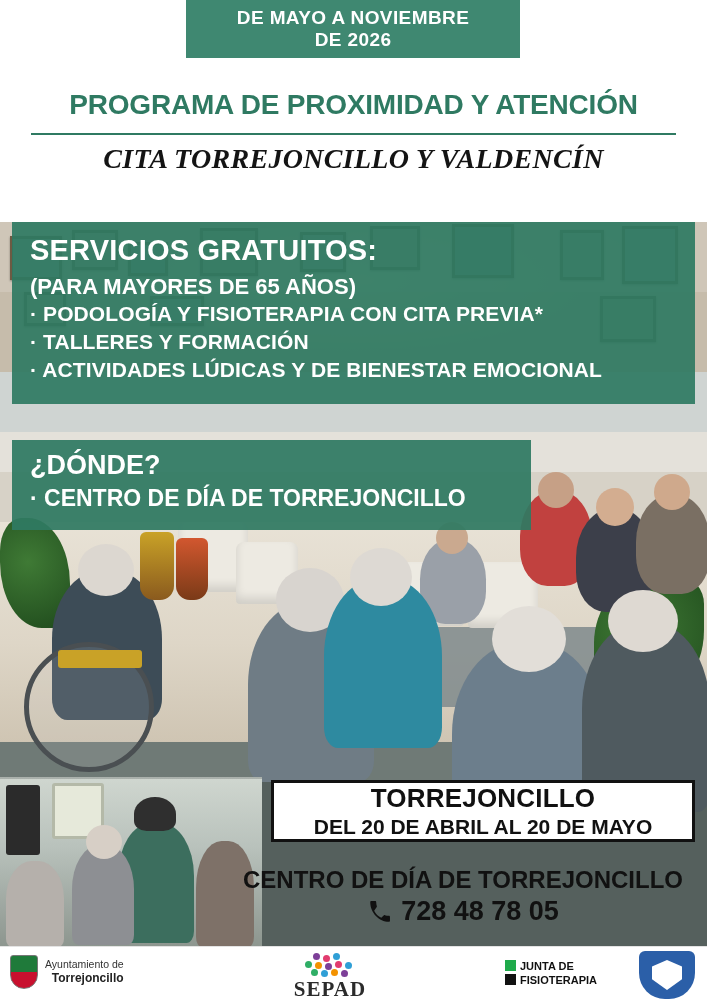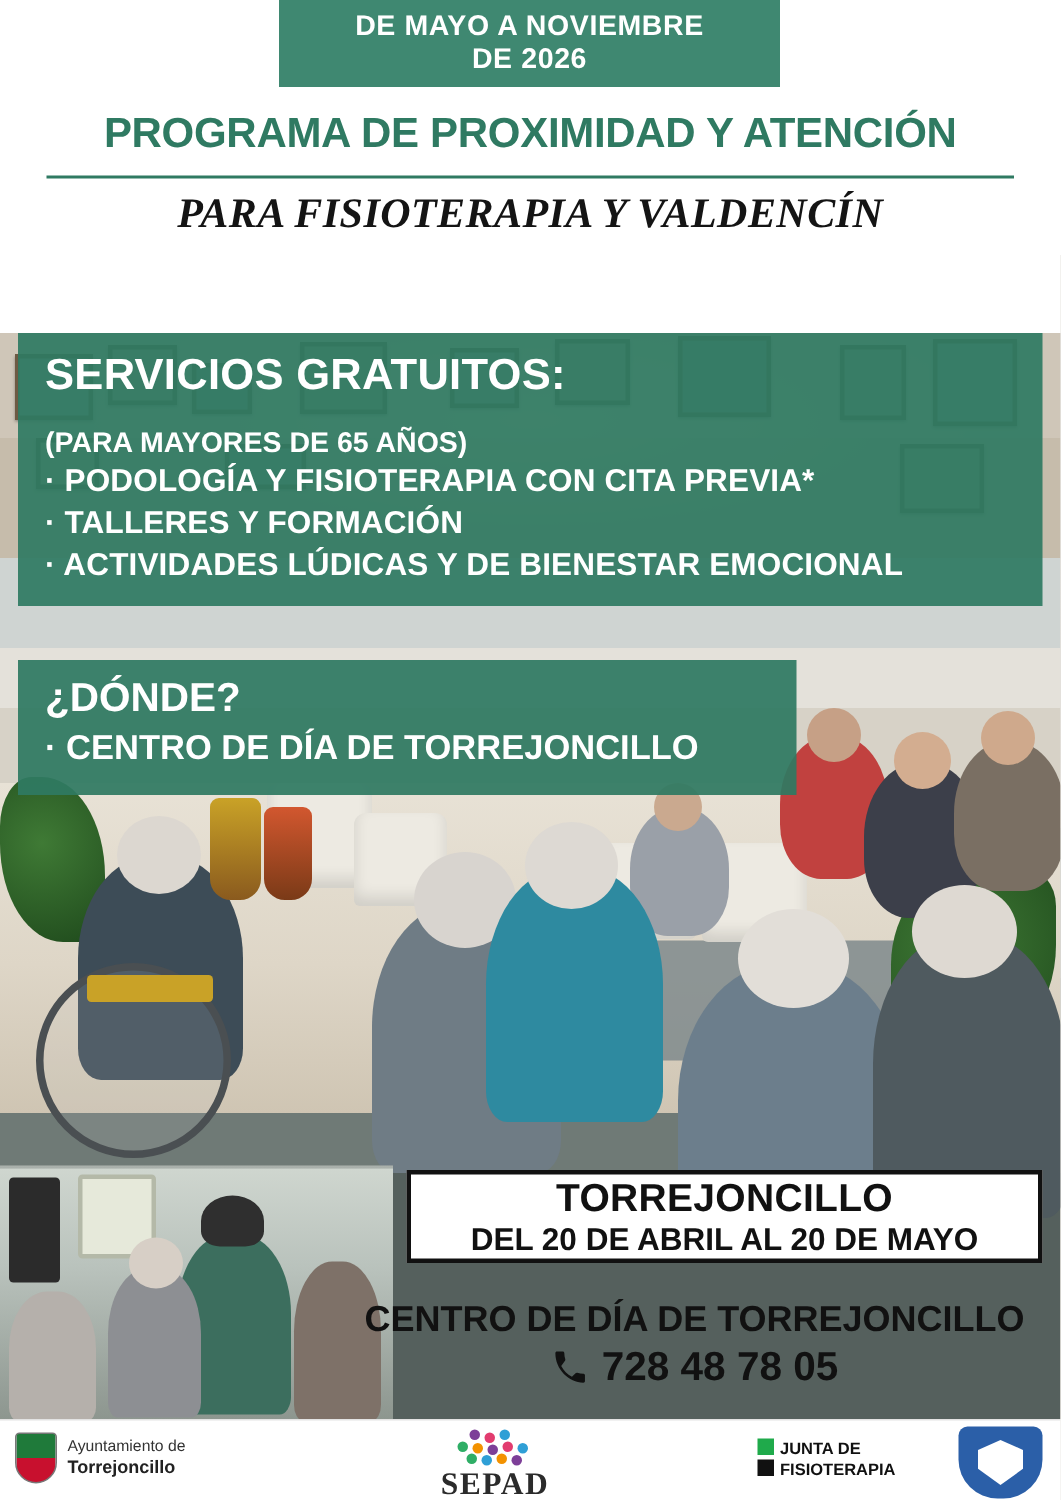--- a/index.html
+++ b/index.html
@@ -36,20 +36,21 @@
     left: 0; top: 72px; width: 707px;
     text-align: center;
   }
   .title-main {
     color: #2f7a62;
     font-weight: bold;
     font-size: 28px;
     line-height: 1.18;
     letter-spacing: -0.2px;
     padding: 0 15px;
+    margin-top: 16px;
   }
   .title-rule {
     width: 645px; height: 2px;
     background: #2f7a62;
     margin: 12px auto 8px auto;
   }
   .title-sub {
     font-family: "Liberation Serif", serif;
     font-style: italic;
     font-weight: bold;
@@ -149,21 +150,21 @@
     position: absolute;
     left: 12px; top: 222px; width: 683px; height: 182px;
     background: rgba(47,122,98,0.92);
     color: #ffffff;
     padding: 12px 1px 10px 18px;
   }
   .panel-services .h1 {
     font-size: 29px; font-weight: bold; letter-spacing: 0.2px;
   }
   .panel-services .h2 {
-    font-size: 19px; font-weight: bold; margin-top: 18px;
+    font-size: 22px; font-weight: bold; margin-top: 7px;
   }
   .panel-services ul { list-style: none; }
   .panel-services li {
     font-size: 21px; font-weight: bold; line-height: 1.34;
     letter-spacing: 0.1px;
   }
 
   .panel-where {
     position: absolute;
     left: 12px; top: 440px; width: 519px; height: 90px;
@@ -214,21 +215,21 @@
     border-top: 1px solid #e3e3e3;
     display: flex; align-items: center;
   }
   .logo-ayto { position: absolute; left: 10px; top: 8px; display: flex; align-items: center; gap: 7px; }
   .shield {
     width: 28px; height: 34px;
     background: linear-gradient(180deg, #1f7a3a 0%, #1f7a3a 50%, #c8102e 50%, #c8102e 100%);
     border: 1px solid #777;
     border-radius: 3px 3px 14px 14px;
   }
-  .logo-ayto-text { font-size: 10.5px; color: #333; line-height: 1.25; }
+  .logo-ayto-text { font-size: 10.5px; color: #333; line-height: 1.25; text-align: right; }
   .logo-ayto-text b { font-size: 12px; color: #222; }
 
   .logo-sepad { position: absolute; left: 275px; top: 6px; text-align: center; width: 110px; }
   .sepad-dots { height: 24px; position: relative; }
   .sepad-dots i {
     position: absolute; width: 7px; height: 7px; border-radius: 50%; display: block;
   }
   .sepad-word {
     font-family: "Liberation Serif", serif;
     font-size: 21px; font-weight: bold; letter-spacing: 1px; color: #2b2b2b;
@@ -258,21 +259,21 @@
   <div class="date-banner">
     <span>DE MAYO A NOVIEMBRE</span>
     <span>DE 2026</span>
   </div>
 
   <div class="title-wrap">
     <div class="title-main">
       <div>PROGRAMA DE PROXIMIDAD Y ATENCIÓN</div>
     </div>
     <div class="title-rule"></div>
-    <div class="title-sub">PARA FISIOTERAPIA Y VALDENCÍN</div>
+    <div class="title-sub">CITA TORREJONCILLO Y VALDENCÍN</div>
   </div>
 
   <div class="photo-area">
 
     <div class="photo-room">
 
       <div class="frame" style="left:10px; top:14px; width:52px; height:44px;"></div>
       <div class="frame" style="left:72px; top:8px; width:46px; height:40px; background:#b3a893;"></div>
       <div class="frame" style="left:128px; top:20px; width:40px; height:34px; background:#8e9a9b;"></div>
       <div class="frame" style="left:200px; top:6px; width:58px; height:48px; background:#a6a08f;"></div>

